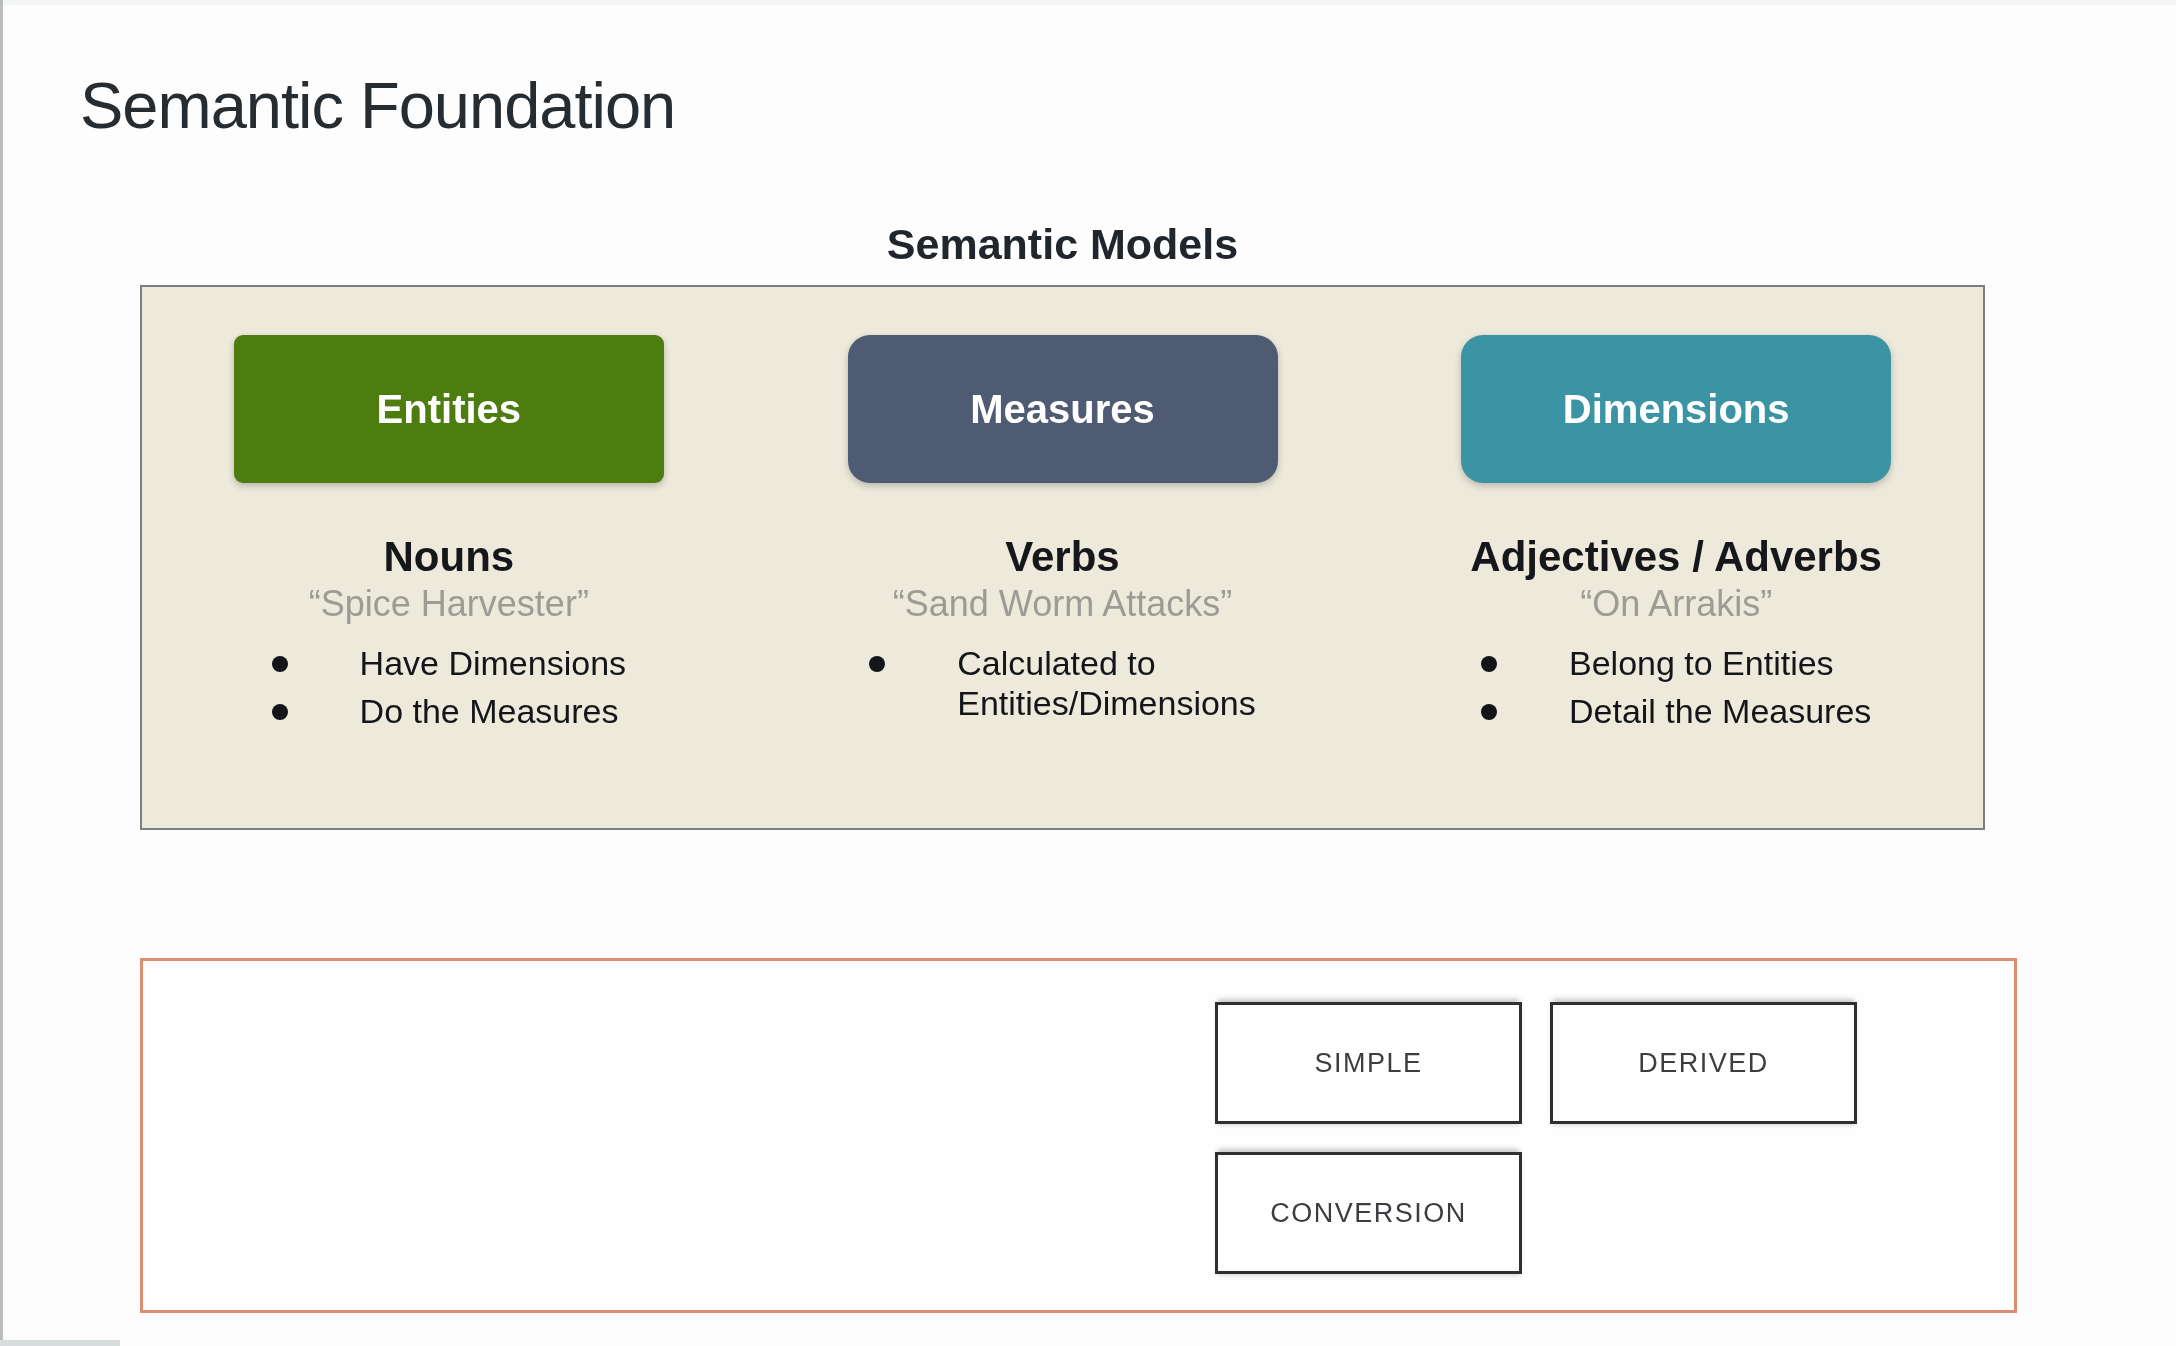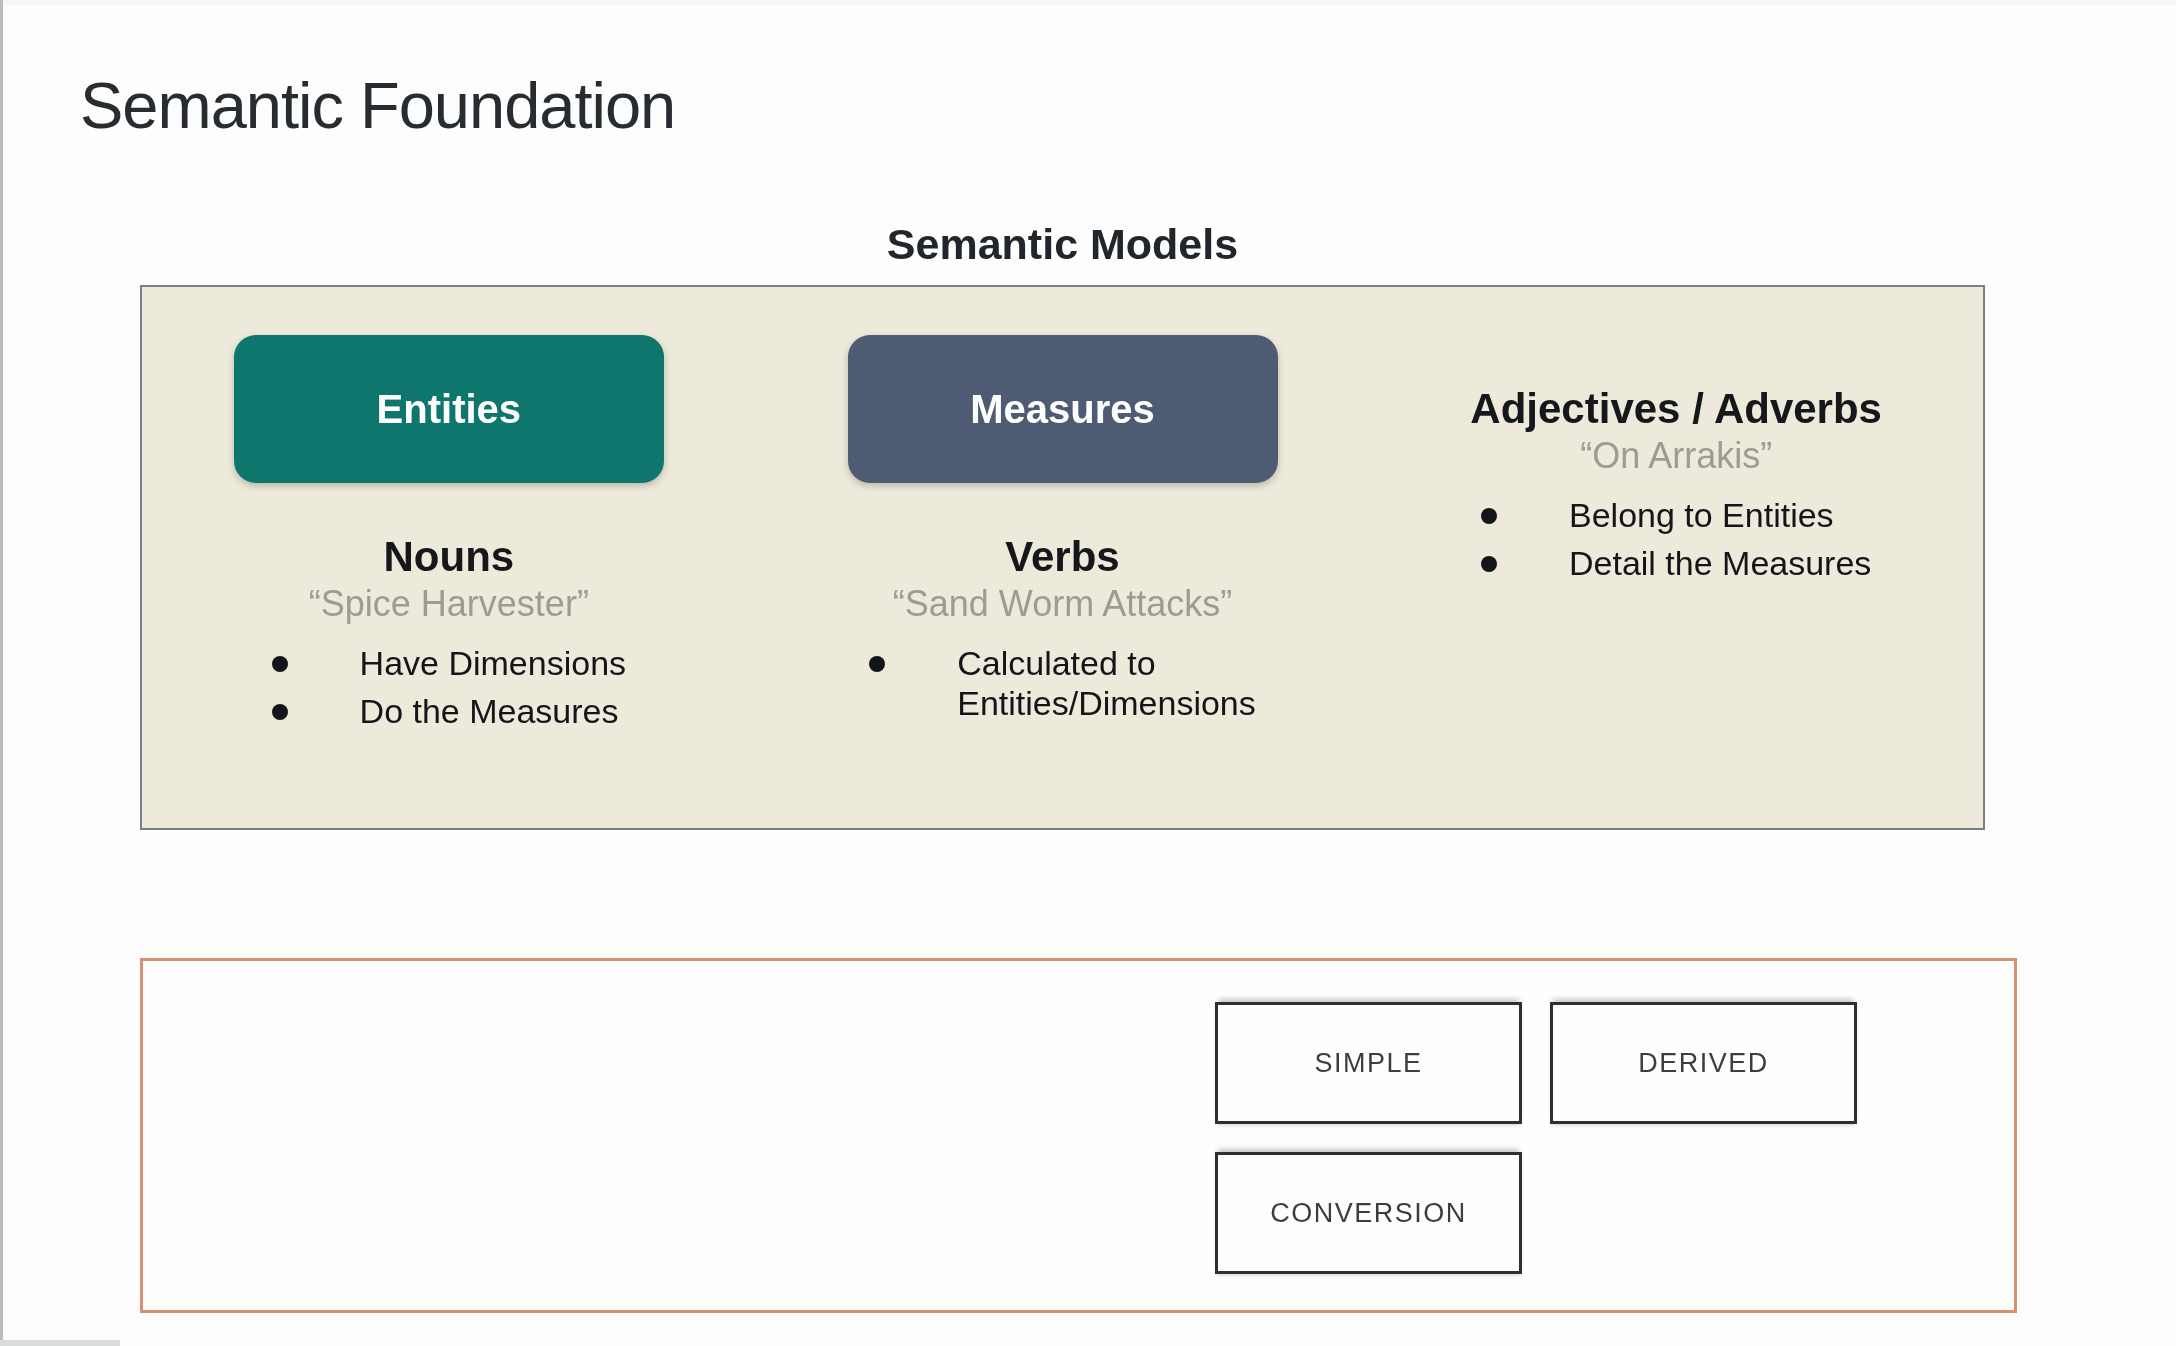--- a/index.html
+++ b/index.html
@@ -72,21 +72,21 @@
   <div class="edge-left"></div>
   <div class="edge-bottom-smudge"></div>
 
   <div class="slide-title">Semantic Foundation</div>
 
   <div class="sm-heading">Semantic Models</div>
 
   <div class="sm-panel">
 
     <div class="sm-col">
-      <div class="pill" style="background: #0f766e;">Entities</div>
+      <div class="pill" style="background: #4d7c0f; border-radius: 9px;">Entities</div>
       <div class="col-heading">Nouns</div>
       <div class="col-quote">“Spice Harvester”</div>
       <div class="col-list">
         <div class="bullet-item">
           <span class="bullet-dot"></span>
           <span class="bullet-text">Have Dimensions</span>
         </div>
         <div class="bullet-item">
           <span class="bullet-dot"></span>
           <span class="bullet-text">Do the Measures</span>
@@ -101,20 +101,21 @@
       <div class="col-list">
         <div class="bullet-item">
           <span class="bullet-dot"></span>
           <span class="bullet-text">Calculated to
 Entities/Dimensions</span>
         </div>
       </div>
     </div>
 
     <div class="sm-col">
+      <div class="pill" style="background: rgb(59, 148, 164);">Dimensions</div>
       <div class="col-heading">Adjectives / Adverbs</div>
       <div class="col-quote">“On Arrakis”</div>
       <div class="col-list">
         <div class="bullet-item">
           <span class="bullet-dot"></span>
           <span class="bullet-text">Belong to Entities</span>
         </div>
         <div class="bullet-item">
           <span class="bullet-dot"></span>
           <span class="bullet-text">Detail the Measures</span>

